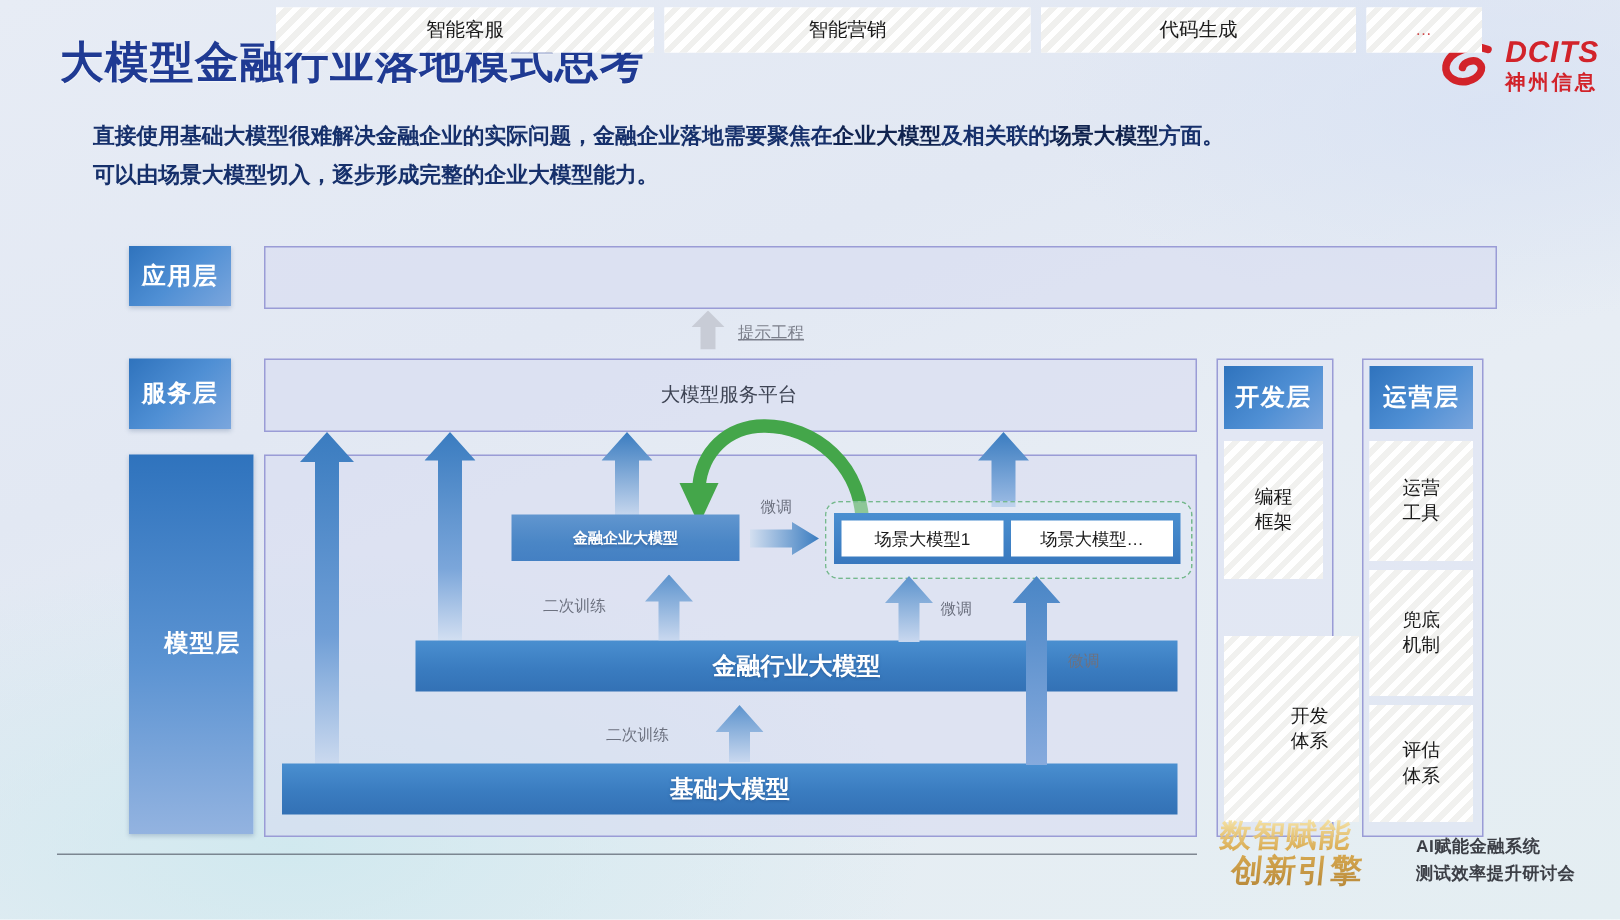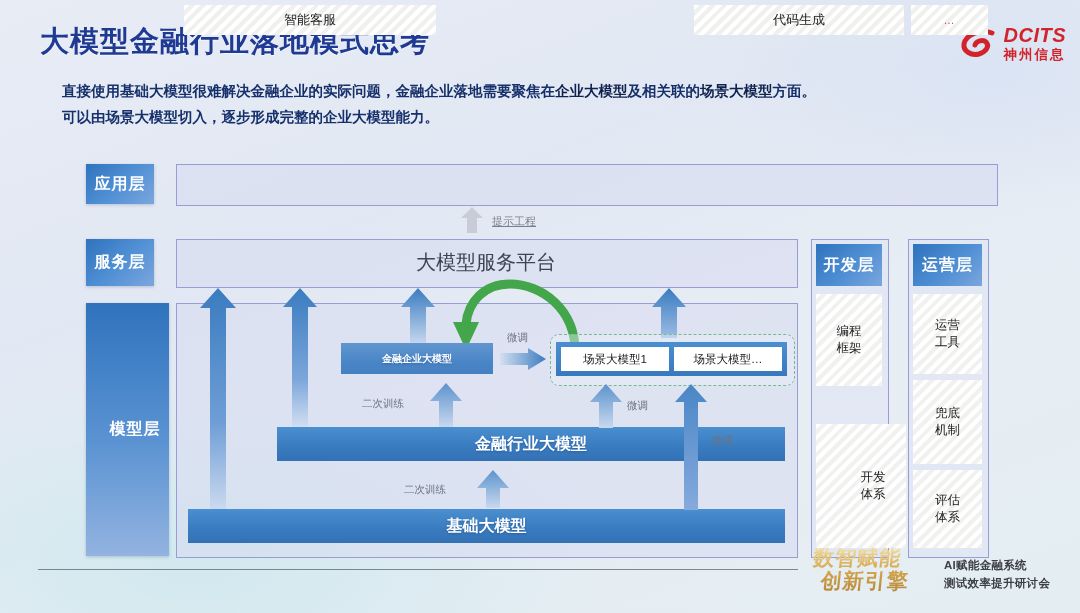--- a/index.html
+++ b/index.html
@@ -55,21 +55,21 @@
     font-size:13px;color:#1a1a1a;
   }
 
   
   .prompt-arrow{position:absolute;left:461px;top:207px;width:22px;height:26px;}
   .prompt-label{position:absolute;left:492px;top:214px;font-size:11px;color:#7b7f8b;text-decoration:underline;}
 
   
   #svc-panel{left:176px;top:239px;width:620px;height:47px;}
   #svc-label{position:absolute;left:176px;top:239px;width:620px;height:47px;
-    display:flex;align-items:center;justify-content:center;font-size:20px;color:#3e4454;}
+    display:flex;align-items:center;justify-content:center;font-size:13px;color:#3e4454;}
 
   
   #model-panel{left:176px;top:303px;width:620px;height:253px;}
 
   .bar{
     position:absolute;display:flex;align-items:center;justify-content:center;
     color:#fff;font-weight:bold;text-shadow:0 1px 2px rgba(20,50,100,.35);
   }
   #bar-base{left:188px;top:509px;width:597px;height:34px;font-size:16px;
     background:linear-gradient(180deg,#4a8fd0 0%,#3a7cc0 55%,#3371b5 100%);}
@@ -158,20 +158,23 @@
     <span>服务层</span>
   </div>
   <div class="layer-tag" style="left:86px;top:303px;width:68px;height:253px;background:linear-gradient(180deg,#2f73bd 0%,#5b93d2 55%,#93b3e0 100%);padding-left:15px;">
     <span>模型层</span>
   </div>
 
   <div class="panel" id="app-panel"></div>
   <div class="app-cell" style="left:184px;width:252px;">
     <span>智能客服</span>
   </div>
+  <div class="app-cell" style="left:443px;width:244px;">
+    <span>智能营销</span>
+  </div>
   <div class="app-cell" style="left:694px;width:210px;">
     <span>代码生成</span>
   </div>
   <div class="app-cell" style="left:911px;width:77px;">
     <span class="dots">…</span>
   </div>
 
   <span class="prompt-arrow">
     <svg width="22" height="26" viewBox="0 0 22 26">
       <polygon points="11,0 22,11 16,11 16,26 6,26 6,11 0,11" fill="#c8ccd6"></polygon>

